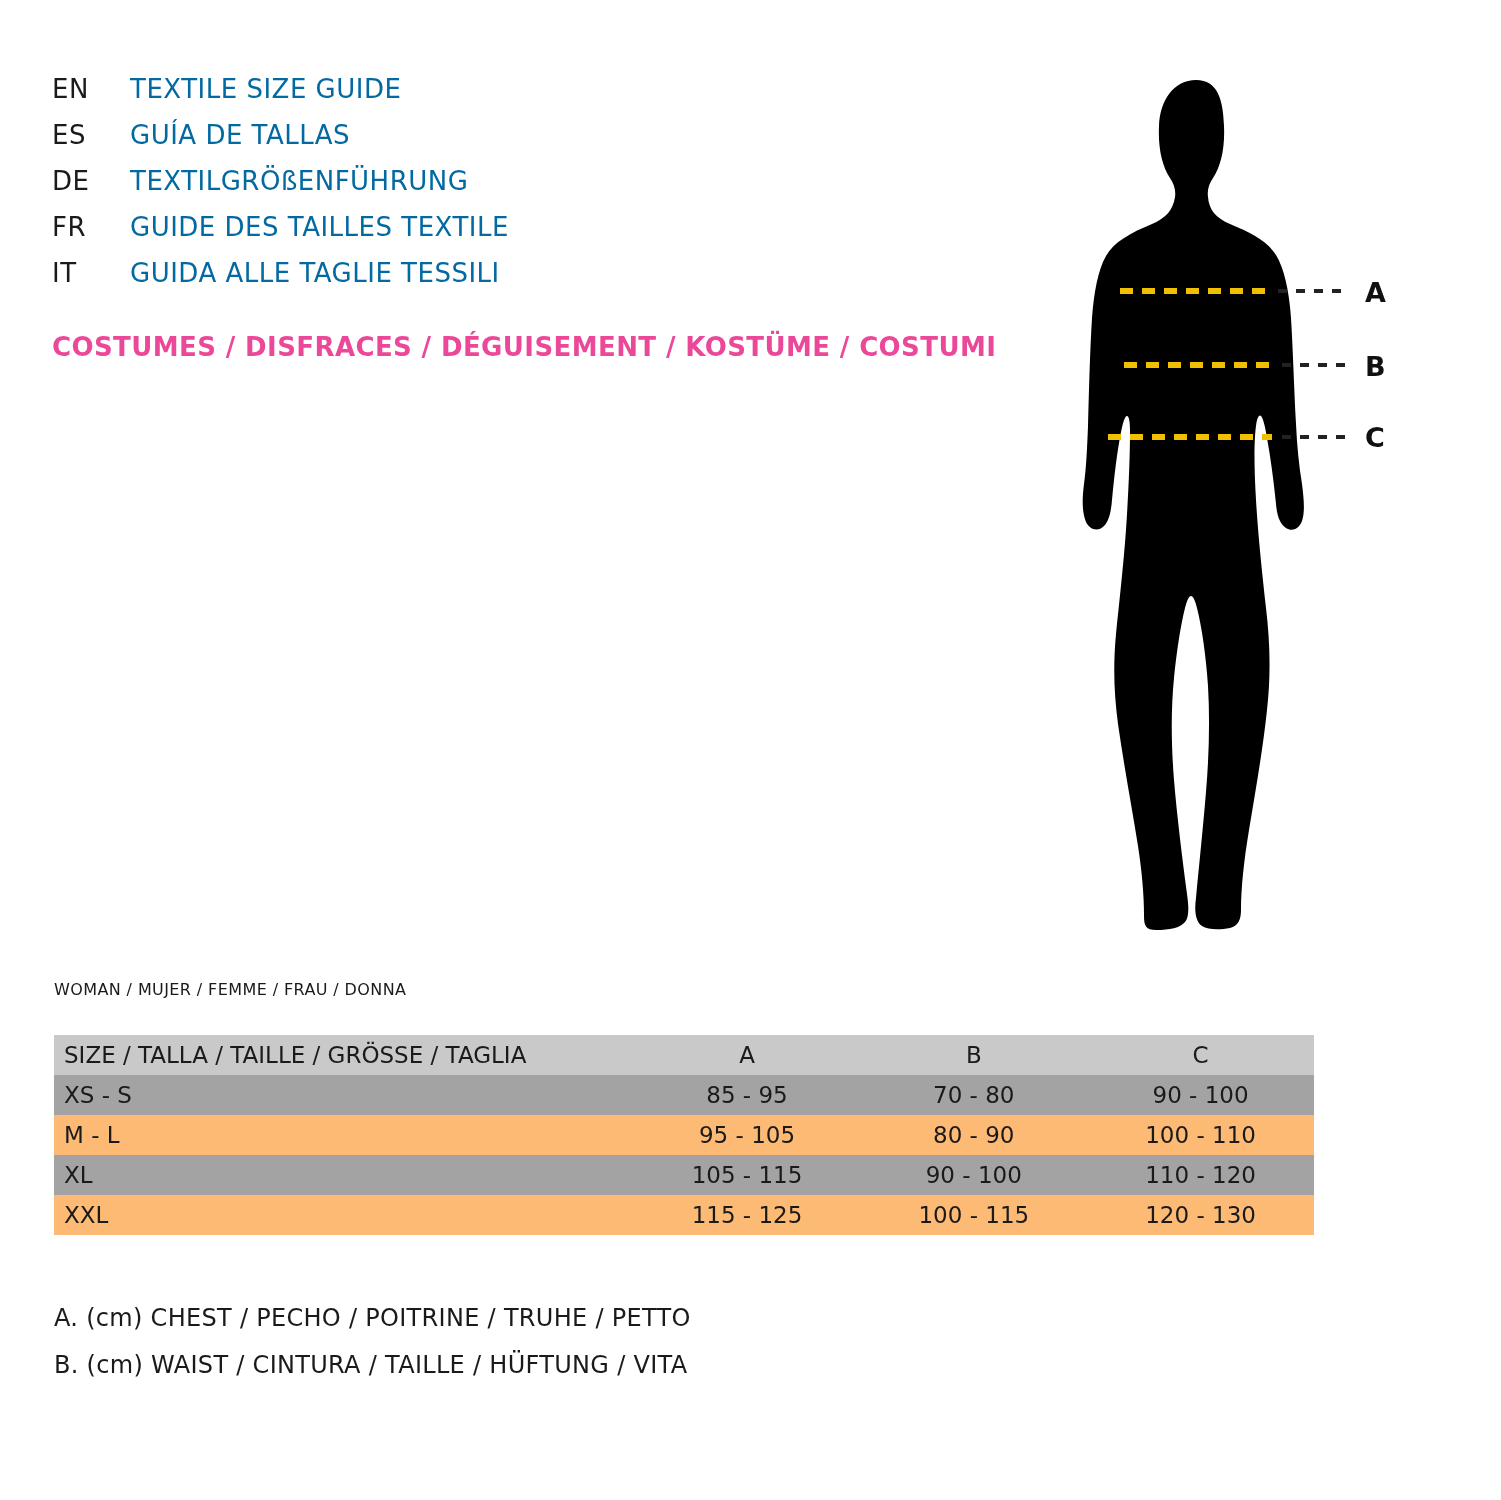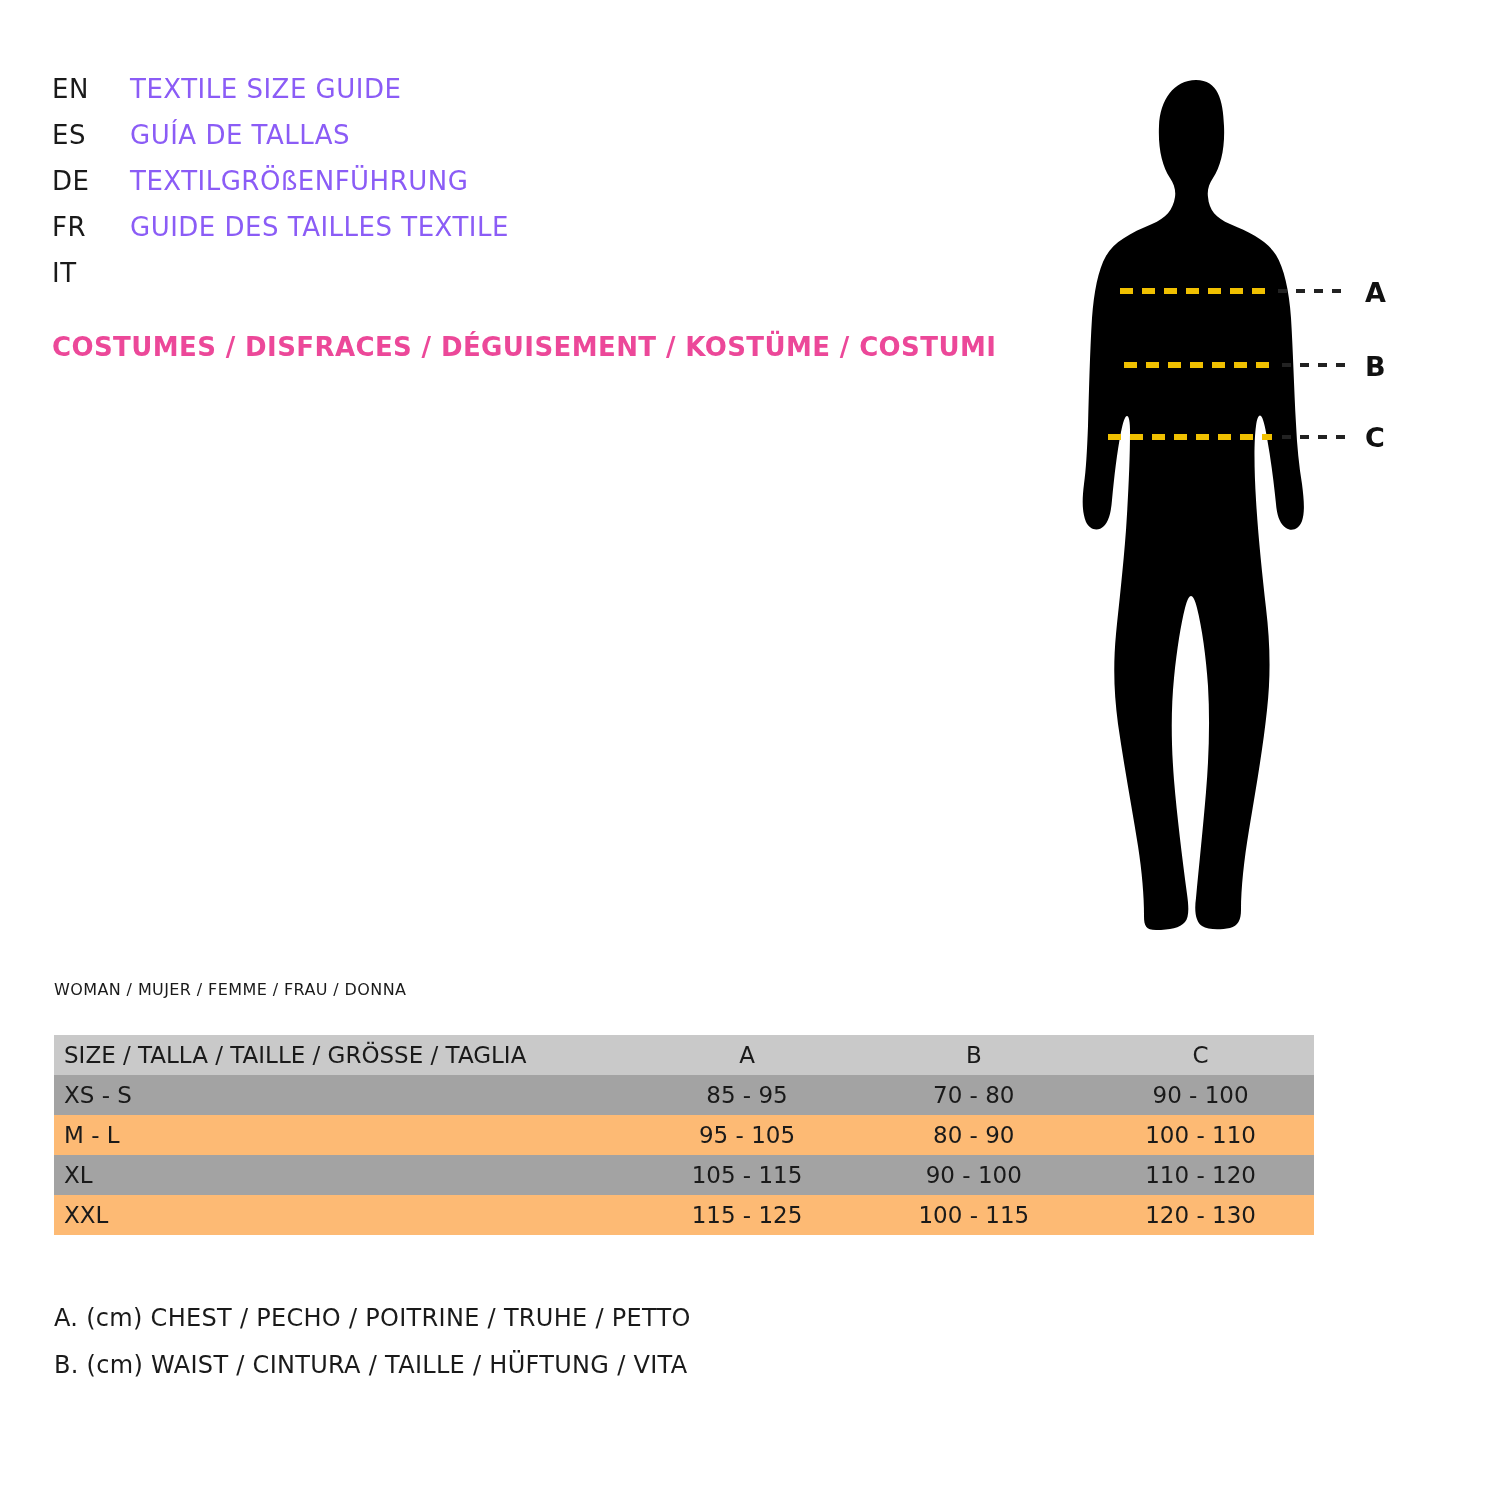--- a/index.html
+++ b/index.html
@@ -30,21 +30,21 @@
   }
   .lang-code {
     width: 78px;
     font-size: 26px;
     letter-spacing: 0.5px;
     color: #1a1a1a;
   }
   .lang-text {
     font-size: 26px;
     letter-spacing: 0.5px;
-    color: #8b5cf6;
+    color: #0369a1;
   }
 
   .costumes-line {
     position: absolute;
     left: 52px;
     top: 332px;
     font-size: 26px;
     font-weight: bold;
     letter-spacing: 0.4px;
     color: #ec4899;
@@ -140,20 +140,21 @@
   <div class="lang-row">
     <span class="lang-code">DE</span>
     <span class="lang-text">TEXTILGRÖßENFÜHRUNG</span>
   </div>
   <div class="lang-row">
     <span class="lang-code">FR</span>
     <span class="lang-text">GUIDE DES TAILLES TEXTILE</span>
   </div>
   <div class="lang-row">
     <span class="lang-code">IT</span>
+    <span class="lang-text">GUIDA ALLE TAGLIE TESSILI</span>
   </div>
 </div>
 
 <div class="costumes-line">COSTUMES / DISFRACES / DÉGUISEMENT / KOSTÜME / COSTUMI</div>
 
 <div class="figure-area">
   <svg class="figure-svg" width="430" height="880" viewBox="0 0 430 880">
     <path fill="#000000" d="
       M 176 20
       C 154 20 140 40 139 66

